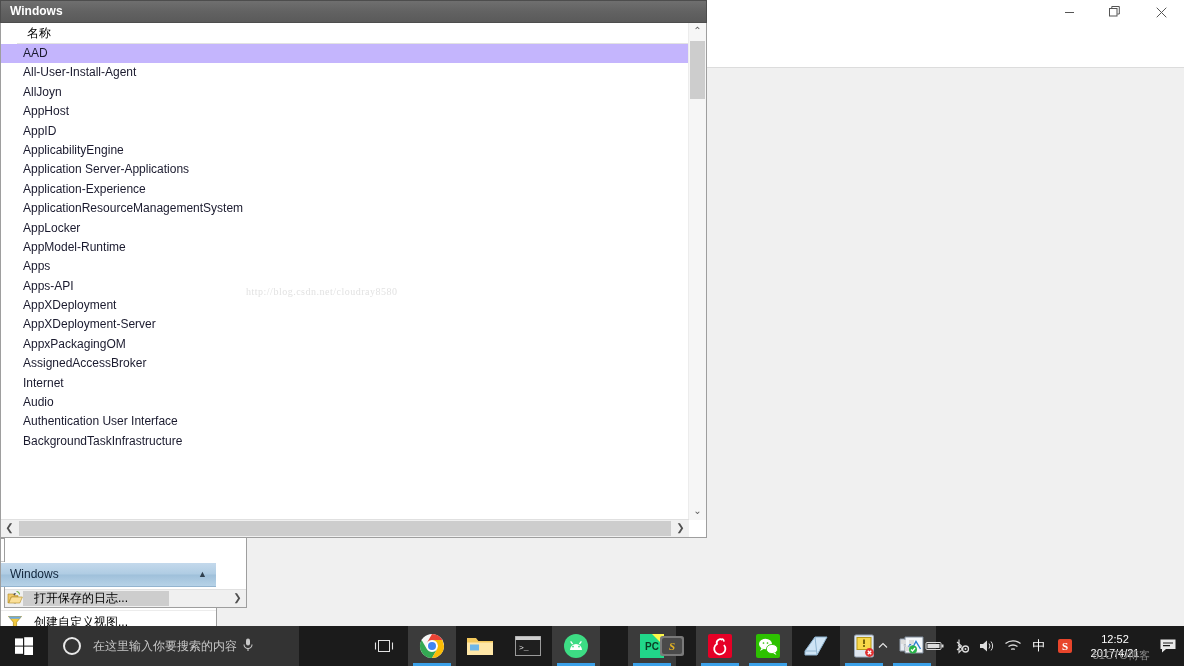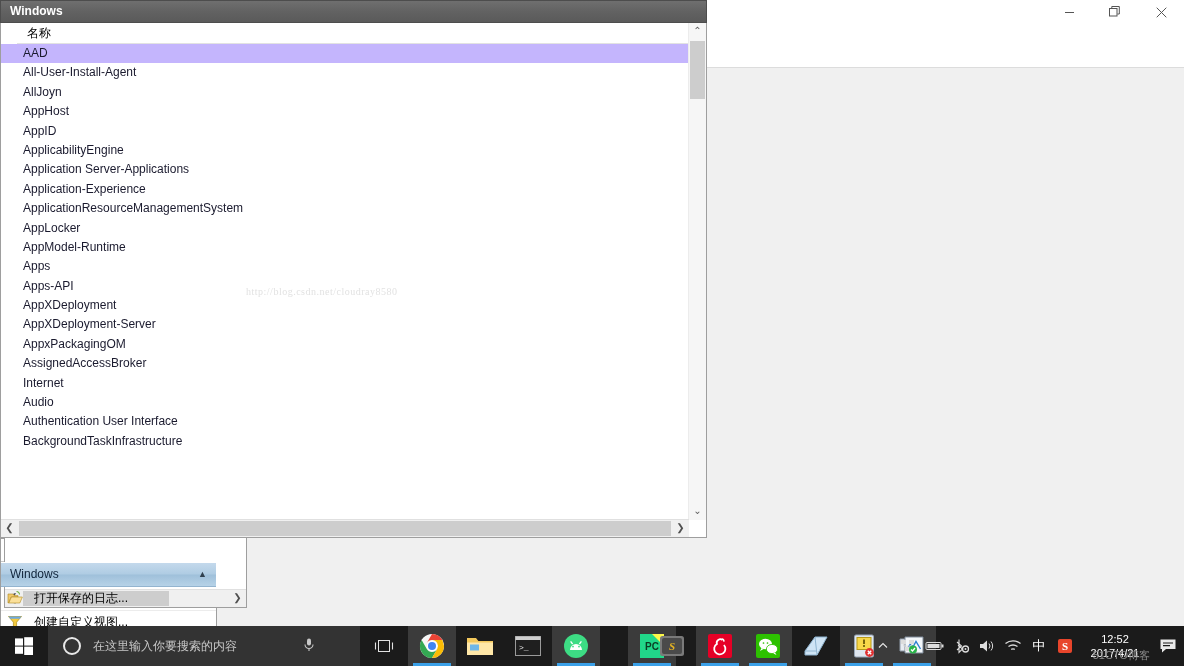--- a/index.html
+++ b/index.html
@@ -76,21 +76,21 @@
   .hsb .arr.l{left:0;} .hsb .arr.r{right:0;}
   .hsb .thumb{position:absolute;top:1px;height:15px;background:#cdcdcd;}
   .vsb{position:absolute;right:0;top:0;width:17px;background:#f6f6f6;border-left:1px solid #ececec;}
   .vsb .arr{position:absolute;left:0;width:17px;height:17px;line-height:16px;text-align:center;font-size:10px;color:#606060;}
   .vsb .arr.u{top:0;} .vsb .arr.d{bottom:0;}
   .vsb .thumb{position:absolute;left:1px;width:15px;background:#cdcdcd;}
 
   
   .taskbar{position:absolute;left:0;bottom:0;width:1184px;height:40px;background:#1b1b1b;}
   .startbtn{position:absolute;left:0;top:0;width:48px;height:40px;display:flex;align-items:center;justify-content:center;}
-  .searchbox{position:absolute;left:48px;top:0;width:312px;height:40px;background:#333333;display:flex;align-items:center;}
+  .searchbox{position:absolute;left:48px;top:0;width:251px;height:40px;background:#333333;display:flex;align-items:center;}
   .searchbox .cortana{margin-left:15px;width:18px;height:18px;border:2px solid #e8e8e8;border-radius:50%;box-sizing:border-box;}
   .searchbox .sph{margin-left:12px;font-size:12px;color:#c8c8c8;}
   .searchbox .mic{position:absolute;right:44px;top:11px;}
   .tview{position:absolute;left:360px;top:0;width:48px;height:40px;display:flex;align-items:center;justify-content:center;}
   .tbitem{position:absolute;top:0;width:48px;height:40px;}
   .tbitem .gl{position:absolute;left:8px;top:8px;width:32px;height:24px;display:flex;align-items:center;justify-content:center;}
   .tbitem .ul{position:absolute;left:5px;bottom:0;width:38px;height:3px;background:#3aa0e8;}
   .tbitem.active{background:rgba(255,255,255,.14);}
   .tray{position:absolute;right:0;top:0;height:40px;display:flex;align-items:center;}
   .tray .ti{width:26px;height:40px;display:flex;align-items:center;justify-content:center;color:#e6e6e6;font-size:12px;}

